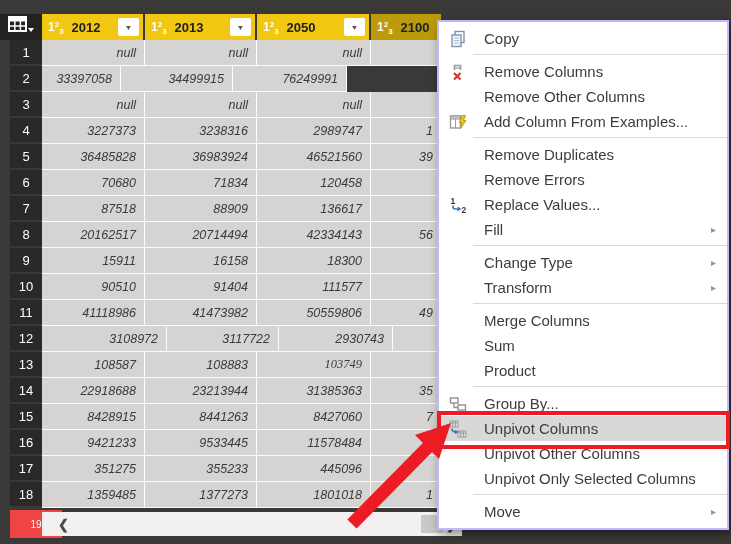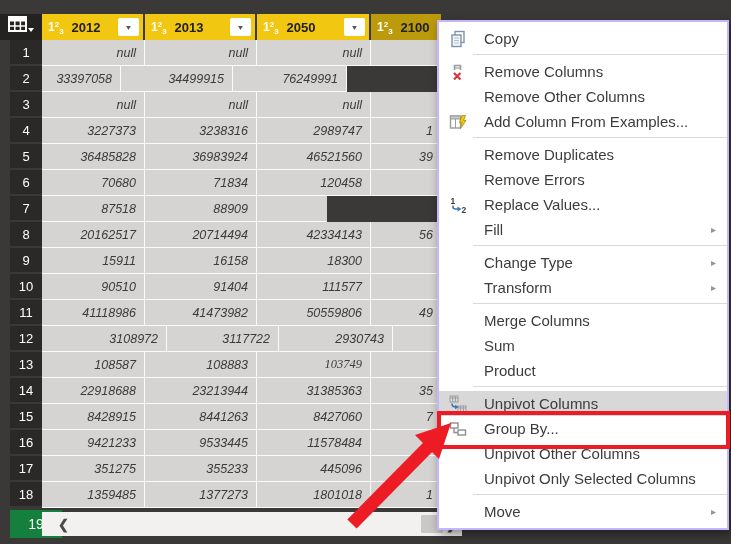--- a/index.html
+++ b/index.html
@@ -17,21 +17,21 @@
   .ticon .t1{font-size:12px}
   .ticon .t2{font-size:8px;vertical-align:4px}
   .ticon .t3{font-size:8px;vertical-align:-3px}
   .hname{font-weight:bold;font-size:13px;color:#21201f;flex:1}
   .dd{width:21px;height:18px;background:#fff;border-radius:2px;display:flex;align-items:center;justify-content:center;margin-left:4px;flex:none;cursor:pointer}
   .ddarr{font-size:8px;color:#555;transform:scaleY(.85)}
   .trow{display:flex;height:26px}
   .rnum{width:32px;margin-left:10px;background:#2a2928;color:#fff;font-size:13px;display:flex;align-items:center;justify-content:center;border-bottom:2px solid #3a3938;flex:none}
   .tcell{height:26px;background:#d5d4d3;border-right:1px solid #fbfbfa;border-bottom:1px solid #fbfbfa;font-style:italic;font-size:12.5px;color:#3b3b3b;display:flex;align-items:center;justify-content:flex-end;padding-right:8px;flex:none}
   .tcell.last{border-right:none}
-  .num19{position:absolute;left:10px;top:496px;width:52px;height:28px;background:#15803d;color:#fff;font-size:14px;display:flex;align-items:center;justify-content:center}
+  .num19{position:absolute;left:10px;top:496px;width:52px;height:28px;background:#ef4444;color:#fff;font-size:10px;display:flex;align-items:center;justify-content:center}
   .hscroll{position:absolute;left:42px;top:498px;width:420px;height:24px;background:#f2f1f0;display:flex;align-items:center}
   .sarr{font-size:13px;color:#4c4b4a;font-weight:bold;line-height:1}
   .sarr.left{margin-left:16px}
   .spacer{flex:1}
   .sthumb{width:22px;height:18px;background:#c9c8c7;border-radius:1px}
   .sarr.right{margin:0 5px 0 3px}
 
   
   .menu{position:absolute;left:437px;top:20px;width:292px;background:#fff;border:2px solid #c4b5fd;box-shadow:3px 4px 10px rgba(0,0,0,.45);padding:4px 0;z-index:10}
   .mitem{height:25px;display:flex;align-items:center;cursor:pointer}
@@ -129,20 +129,21 @@
           <div class="rnum">6</div>
           <div class="tcell" style="width: 103px;">70680</div>
           <div class="tcell" style="width: 112px;">71834</div>
           <div class="tcell" style="width: 114px;">120458</div>
           <div class="tcell last" style="width: 70px;"></div>
         </div>
         <div class="trow">
           <div class="rnum">7</div>
           <div class="tcell" style="width: 103px;">87518</div>
           <div class="tcell" style="width: 112px;">88909</div>
+          <div class="tcell" style="width: 114px;">136617</div>
           <div class="tcell last" style="width: 70px;"></div>
         </div>
         <div class="trow">
           <div class="rnum">8</div>
           <div class="tcell" style="width: 103px;">20162517</div>
           <div class="tcell" style="width: 112px;">20714494</div>
           <div class="tcell" style="width: 114px;">42334143</div>
           <div class="tcell last" style="width: 70px; text-align: right;">56</div>
         </div>
         <div class="trow">
@@ -305,50 +306,50 @@
       </div>
       <div class="mitem">
         <span class="micon"></span>
         <span class="mlabel">Sum</span>
       </div>
       <div class="mitem">
         <span class="micon"></span>
         <span class="mlabel">Product</span>
       </div>
       <div class="msep"></div>
+      <div class="mitem">
+        <span class="micon">
+          <svg width="18" height="18" viewBox="0 0 18 18">
+            <rect x="1.5" y="3" width="7.5" height="5" fill="#fff" stroke="#8f8f8f" stroke-width="1.4"></rect>
+            <path d="M5 8 v4.5 h4" fill="none" stroke="#8f8f8f" stroke-width="1.4"></path>
+            <rect x="9" y="10" width="7.5" height="5" fill="#fff" stroke="#8f8f8f" stroke-width="1.4"></rect>
+          </svg>
+        </span>
+        <span class="mlabel">Group By...</span>
+      </div>
       <div class="mitem hl">
         <span class="micon">
           <svg width="18" height="18" viewBox="0 0 18 18">
             <g stroke="#9b9b9b" stroke-width="1" fill="#e0e0e0">
               <rect x="1" y="1" width="8" height="6"></rect>
               <line x1="1" y1="3" x2="9" y2="3"></line>
               <line x1="3.7" y1="1" x2="3.7" y2="7"></line>
               <line x1="6.4" y1="1" x2="6.4" y2="7"></line>
               <rect x="9" y="11" width="8" height="6"></rect>
               <line x1="9" y1="13" x2="17" y2="13"></line>
               <line x1="11.7" y1="11" x2="11.7" y2="17"></line>
               <line x1="14.4" y1="11" x2="14.4" y2="17"></line>
             </g>
             <path d="M3 8.5 q0 3.5 3.5 3.5" fill="none" stroke="#3b78b5" stroke-width="1.6"></path>
             <polygon points="6,9.8 9.8,12 6,14.2" fill="#3b78b5"></polygon>
           </svg>
         </span>
         <span class="mlabel">Unpivot Columns</span>
       </div>
       <div class="mitem">
-        <span class="micon">
-          <svg width="18" height="18" viewBox="0 0 18 18">
-            <rect x="1.5" y="3" width="7.5" height="5" fill="#fff" stroke="#8f8f8f" stroke-width="1.4"></rect>
-            <path d="M5 8 v4.5 h4" fill="none" stroke="#8f8f8f" stroke-width="1.4"></path>
-            <rect x="9" y="10" width="7.5" height="5" fill="#fff" stroke="#8f8f8f" stroke-width="1.4"></rect>
-          </svg>
-        </span>
-        <span class="mlabel">Group By...</span>
-      </div>
-      <div class="mitem">
         <span class="micon"></span>
         <span class="mlabel">Unpivot Other Columns</span>
       </div>
       <div class="mitem">
         <span class="micon"></span>
         <span class="mlabel">Unpivot Only Selected Columns</span>
       </div>
       <div class="msep"></div>
       <div class="mitem">
         <span class="micon"></span>

